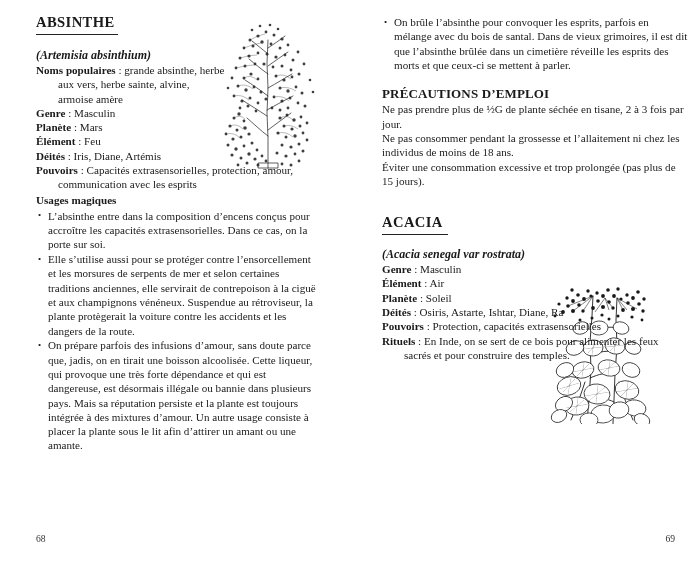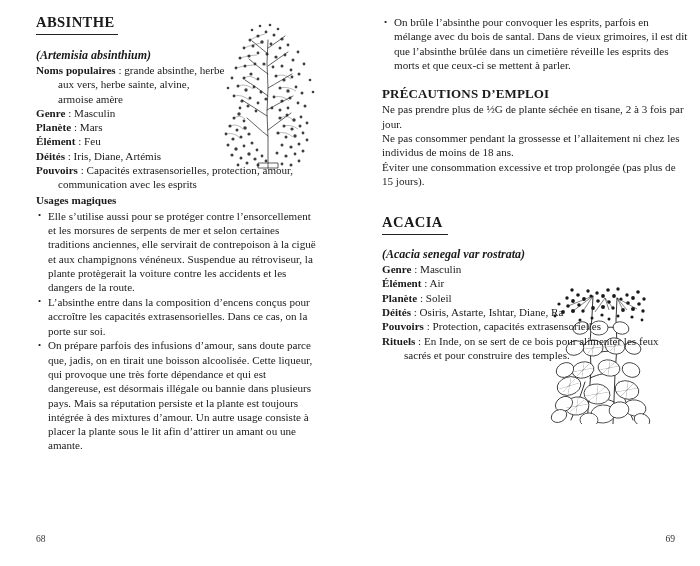--- a/index.html
+++ b/index.html
@@ -312,22 +312,22 @@
 
       <p class="attr"><b>Genre</b><b class="sep"> : </b><span>Masculin</span></p>
       <p class="attr"><b>Planète</b><b class="sep"> : </b><span>Mars</span></p>
       <p class="attr"><b>Élément</b><b class="sep"> : </b><span>Feu</span></p>
       <p class="attr"><b>Déités</b><b class="sep"> : </b><span>Iris, Diane, Artémis</span></p>
       <p class="attr"><b>Pouvoirs</b><b class="sep"> : </b><span>Capacités extrasensorielles, protection, amour, communication avec les esprits</span></p>
 
       <p class="subhead">Usages magiques</p>
 
       <ul class="bullets">
+        <li>L’absinthe entre dans la composition d’encens conçus pour accroître les capacités extrasensorielles. Dans ce cas, on la porte sur soi.</li>
         <li>Elle s’utilise aussi pour se protéger contre l’ensorcellement et les morsures de serpents de mer et selon certaines traditions anciennes, elle servirait de contrepoison à la ciguë et aux champignons vénéneux. Suspendue au rétroviseur, la plante protègerait la voiture contre les accidents et les dangers de la route.</li>
-        <li>L’absinthe entre dans la composition d’encens conçus pour accroître les capacités extrasensorielles. Dans ce cas, on la porte sur soi.</li>
         <li>On prépare parfois des infusions d’amour, sans doute parce que, jadis, on en tirait une boisson alcoolisée. Cette liqueur, qui provoque une très forte dépendance et qui est dangereuse, est désormais illégale ou bannie dans plusieurs pays. Mais sa réputation persiste et la plante est toujours intégrée à des mixtures d’amour. Un autre usage consiste à placer la plante sous le lit afin d’attirer un amant ou une amante.</li>
       </ul>
     </div>
 
     <div class="folio folio-left">68</div>
   </div>
 
   <div class="page page-right">
 
     <div class="illus illus-acacia">

